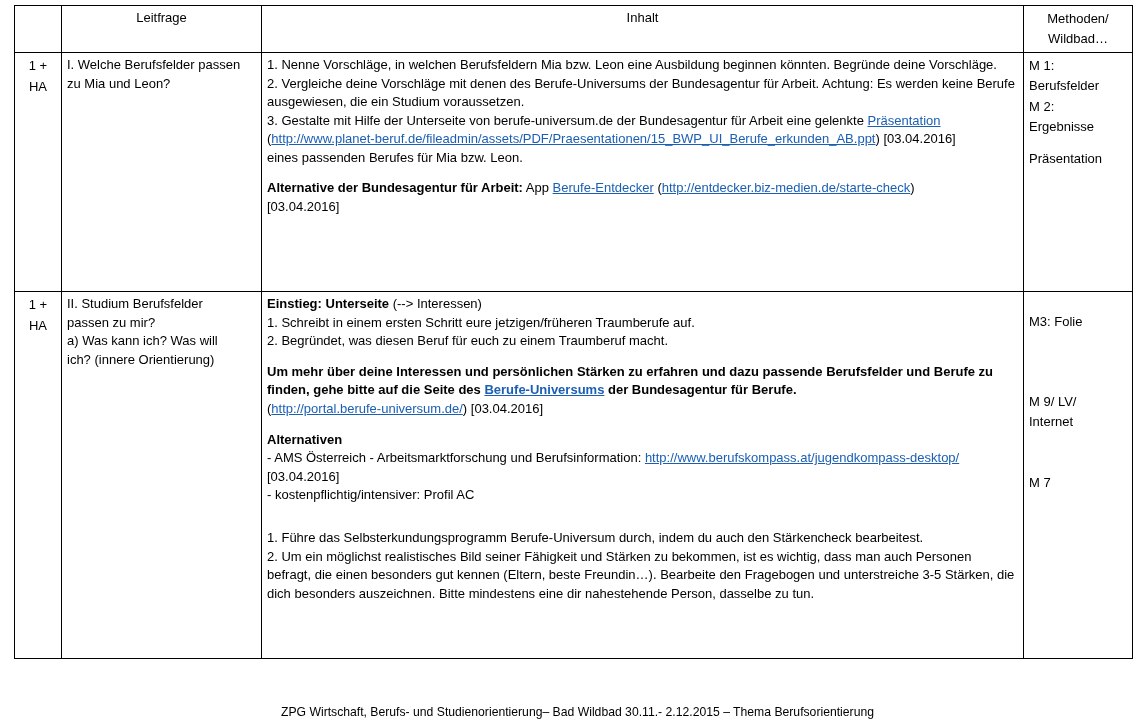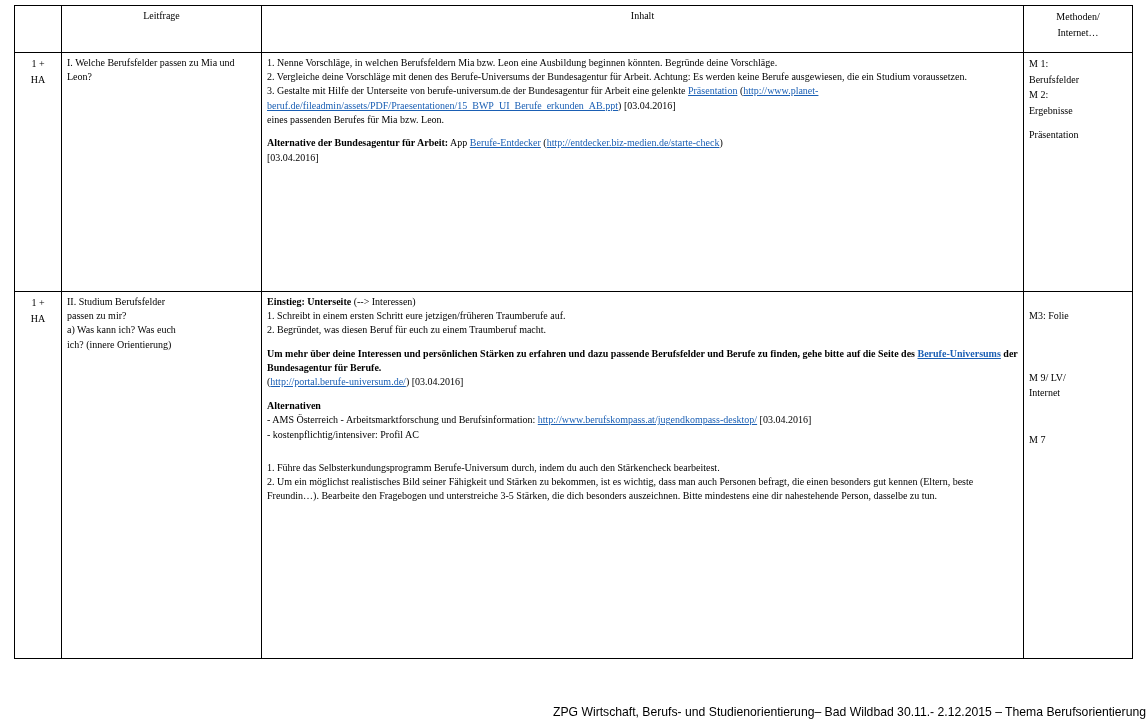--- a/index.html
+++ b/index.html
@@ -19,23 +19,22 @@
     position: relative;
     width: 1146px;
     height: 726px;
     box-sizing: border-box;
     padding: 5px 14px 0 14px;
   }
   table.lesson-table {
     border-collapse: collapse;
     width: 1118px;
     table-layout: fixed;
-    font-size: 10px;
+    font-size: 13px;
     line-height: 1.33;
-    font-family: Liberation Serif, serif;
   }
   table.lesson-table td,
   table.lesson-table th {
     border: 1px solid #000000;
     vertical-align: top;
     padding: 3px 5px 3px 5px;
     font-weight: normal;
   }
   col.c-time   { width: 47px; }
   col.c-guide  { width: 200px; }
@@ -76,21 +75,21 @@
   .meth-gap-a { display: block; height: 4.6em; }
   .meth-gap-b { display: block; height: 3.1em; }
   .meth-gap-top { display: block; height: 1.3em; }
   .meth-gap-small { display: block; height: 0.9em; }
 
   .footer {
     position: absolute;
     left: 0;
     right: 0;
     bottom: 6px;
-    text-align: right;
+    text-align: center;
     font-size: 12.2px;
     line-height: 1.2;
     padding-left: 9px;
   }
   p.ln { margin: 0; }
 </style>
 </head>
 <body>
 
 <div class="page">
@@ -103,21 +102,21 @@
       <col class="c-meth">
     </colgroup>
 
     <thead>
       <tr>
         <td></td>
         <td>Leitfrage</td>
         <td>Inhalt</td>
         <td class="hdr-methods">
           <span>Methoden/</span><br>
-          <span>Internet…</span>
+          <span>Wildbad…</span>
         </td>
       </tr>
     </thead>
 
     <tbody>
 
       <tr class="row-1">
         <td class="time-cell">
           <span>1 +</span><br>
           <span>HA</span>
@@ -147,21 +146,21 @@
 
       <tr class="row-2">
         <td class="time-cell">
           <span>1 +</span><br>
           <span>HA</span>
         </td>
 
         <td class="guide-cell">
           <p class="ln">II. Studium Berufsfelder</p>
           <p class="ln">passen zu mir?</p>
-          <p class="ln">a) Was kann ich? Was euch</p>
+          <p class="ln">a) Was kann ich? Was will</p>
           <p class="ln">ich? (innere Orientierung)</p>
         </td>
 
         <td class="content-cell">
           <p class="ln"><span class="b">Einstieg: Unterseite</span><span> (--&gt; Interessen)</span></p>
           <p class="ln">1. Schreibt in einem ersten Schritt eure jetzigen/früheren Traumberufe auf.</p>
           <p class="ln">2. Begründet,  was diesen Beruf für euch zu einem Traumberuf macht.</p>
 
           <span class="spacer"></span>
 

